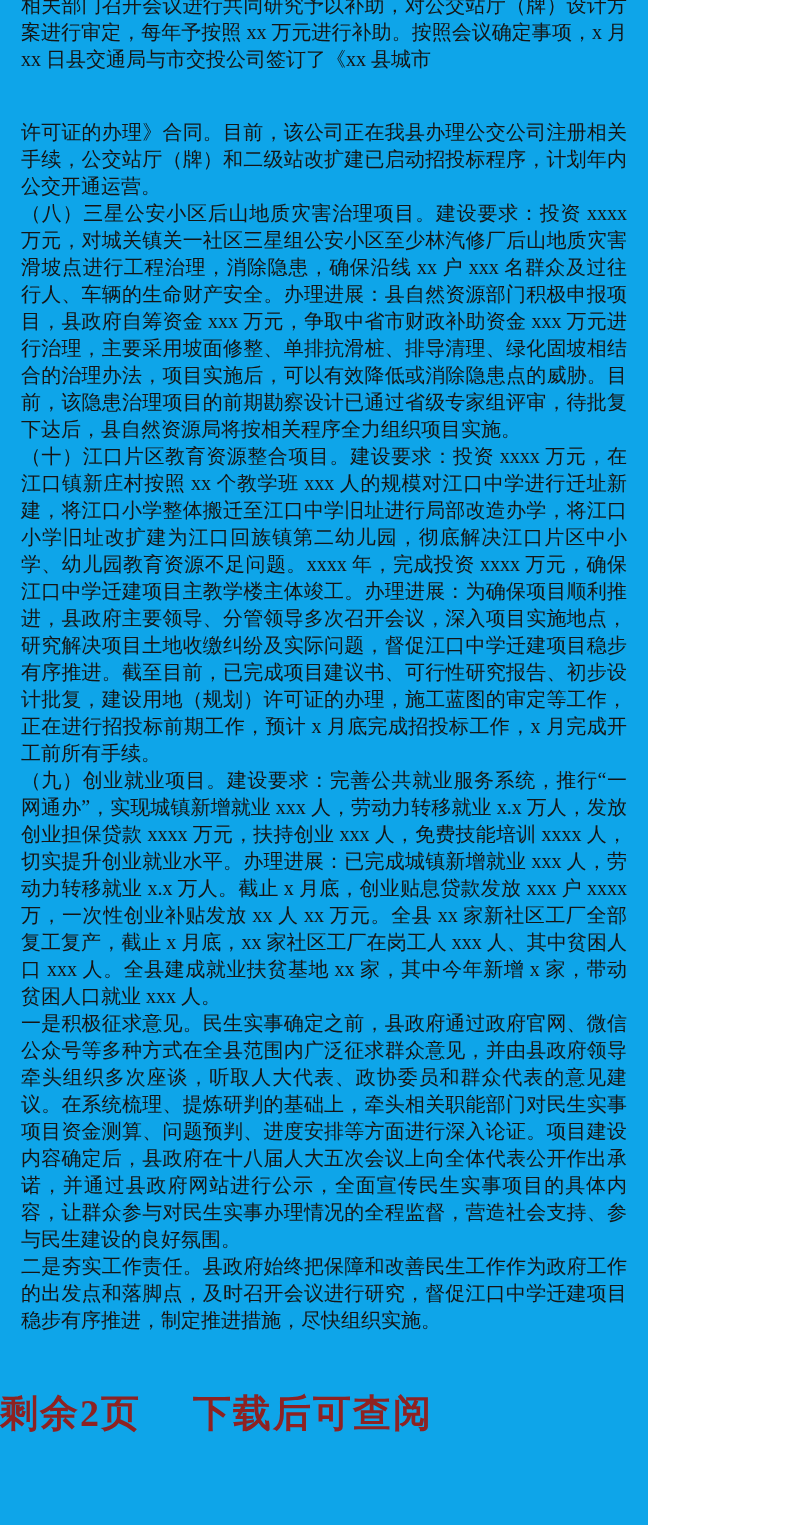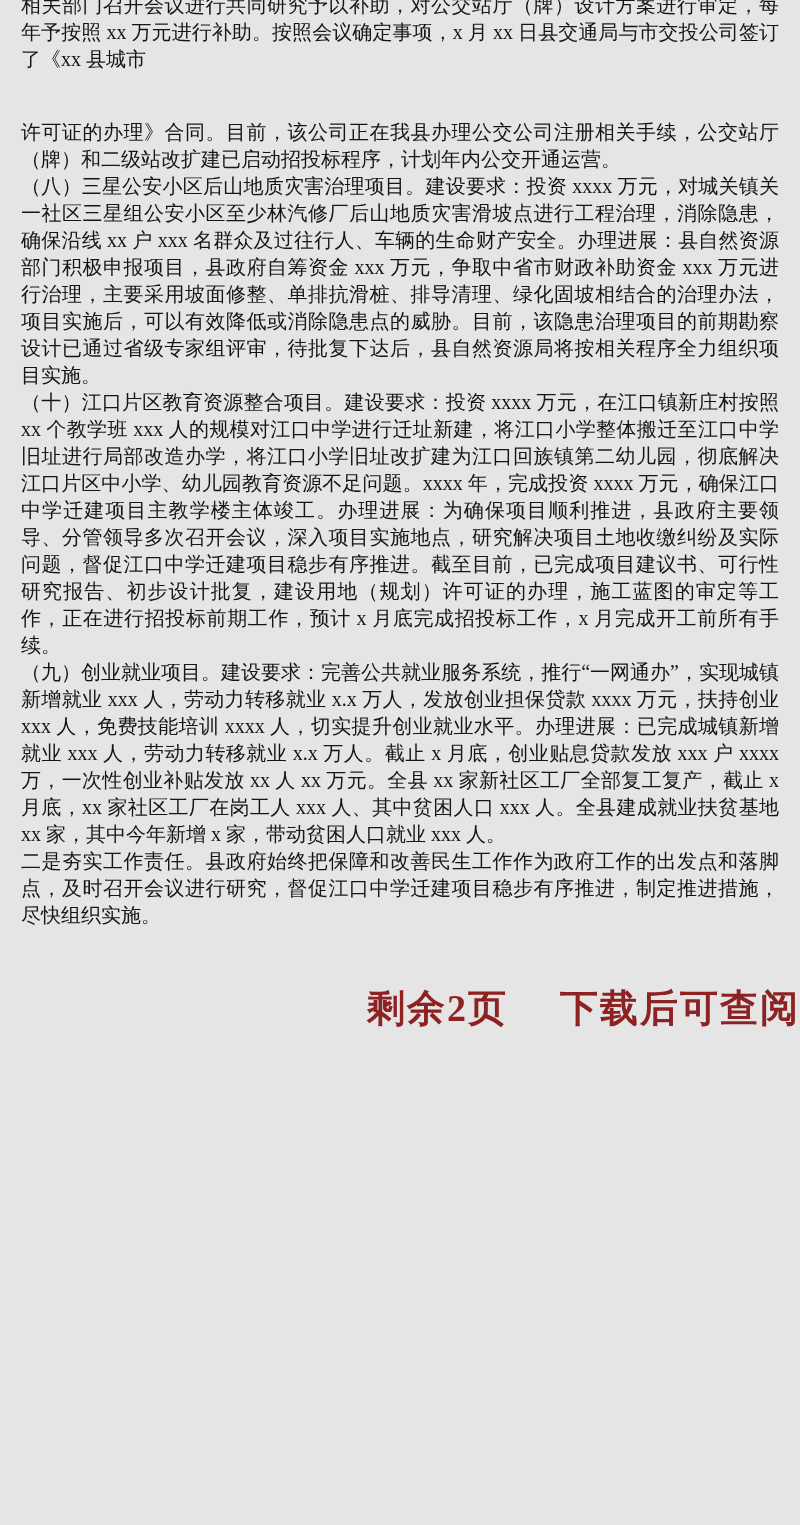--- a/index.html
+++ b/index.html
@@ -3,23 +3,23 @@
 <meta charset="utf-8">
 <title>Document Preview</title>
 <style>
   html, body {
     margin: 0;
     padding: 0;
     background: #ffffff;
   }
   .screen {
     position: relative;
-    width: 800px;
+    width: 648px;
     height: 1525px;
-    background: #e5e5e5;
+    background: #0ea5e9;
     overflow: hidden;
     font-family: "Liberation Serif", "DejaVu Serif", serif;
   }
   .doc {
     padding: 0 21px;
     color: #151515;
     font-size: 20px;
     line-height: 27px;
     text-align: justify;
     text-justify: inter-ideograph;
@@ -29,21 +29,21 @@
     word-break: break-all;
   }
   .para-clip-top {
     margin-top: -8px; 
   }
   .page-gap {
     height: 46px;
   }
   .footer-notice {
     margin-top: 54px;
-    text-align: right;
+    text-align: left;
     font-size: 38px;
     font-weight: bold;
     letter-spacing: 2px;
     color: #8e2222;
     font-family: "Liberation Serif", "DejaVu Serif", serif;
     cursor: pointer;
     white-space: nowrap;
   }
   .footer-notice .gap {
     display: inline-block;
@@ -55,20 +55,21 @@
 
 <div class="screen">
 
   <div class="doc">
     <p class="para para-clip-top">相关部门召开会议进行共同研究予以补助，对公交站厅（牌）设计方案进行审定，每年予按照 xx 万元进行补助。按照会议确定事项，x 月 xx 日县交通局与市交投公司签订了《xx 县城市</p>
     <div class="page-gap"></div>
     <p class="para">许可证的办理》合同。目前，该公司正在我县办理公交公司注册相关手续，公交站厅（牌）和二级站改扩建已启动招投标程序，计划年内公交开通运营。</p>
     <p class="para">（八）三星公安小区后山地质灾害治理项目。建设要求：投资 xxxx 万元，对城关镇关一社区三星组公安小区至少林汽修厂后山地质灾害滑坡点进行工程治理，消除隐患，确保沿线 xx 户 xxx 名群众及过往行人、车辆的生命财产安全。办理进展：县自然资源部门积极申报项目，县政府自筹资金 xxx 万元，争取中省市财政补助资金 xxx 万元进行治理，主要采用坡面修整、单排抗滑桩、排导清理、绿化固坡相结合的治理办法，项目实施后，可以有效降低或消除隐患点的威胁。目前，该隐患治理项目的前期勘察设计已通过省级专家组评审，待批复下达后，县自然资源局将按相关程序全力组织项目实施。</p>
     <p class="para">（十）江口片区教育资源整合项目。建设要求：投资 xxxx 万元，在江口镇新庄村按照 xx 个教学班 xxx 人的规模对江口中学进行迁址新建，将江口小学整体搬迁至江口中学旧址进行局部改造办学，将江口小学旧址改扩建为江口回族镇第二幼儿园，彻底解决江口片区中小学、幼儿园教育资源不足问题。xxxx 年，完成投资 xxxx 万元，确保江口中学迁建项目主教学楼主体竣工。办理进展：为确保项目顺利推进，县政府主要领导、分管领导多次召开会议，深入项目实施地点，研究解决项目土地收缴纠纷及实际问题，督促江口中学迁建项目稳步有序推进。截至目前，已完成项目建议书、可行性研究报告、初步设计批复，建设用地（规划）许可证的办理，施工蓝图的审定等工作，正在进行招投标前期工作，预计 x 月底完成招投标工作，x 月完成开工前所有手续。</p>
     <p class="para">（九）创业就业项目。建设要求：完善公共就业服务系统，推行“一网通办”，实现城镇新增就业 xxx 人，劳动力转移就业 x.x 万人，发放创业担保贷款 xxxx 万元，扶持创业 xxx 人，免费技能培训 xxxx 人，切实提升创业就业水平。办理进展：已完成城镇新增就业 xxx 人，劳动力转移就业 x.x 万人。截止 x 月底，创业贴息贷款发放 xxx 户 xxxx 万，一次性创业补贴发放 xx 人 xx 万元。全县 xx 家新社区工厂全部复工复产，截止 x 月底，xx 家社区工厂在岗工人 xxx 人、其中贫困人口 xxx 人。全县建成就业扶贫基地 xx 家，其中今年新增 x 家，带动贫困人口就业 xxx 人。</p>
+    <p class="para">一是积极征求意见。民生实事确定之前，县政府通过政府官网、微信公众号等多种方式在全县范围内广泛征求群众意见，并由县政府领导牵头组织多次座谈，听取人大代表、政协委员和群众代表的意见建议。在系统梳理、提炼研判的基础上，牵头相关职能部门对民生实事项目资金测算、问题预判、进度安排等方面进行深入论证。项目建设内容确定后，县政府在十八届人大五次会议上向全体代表公开作出承诺，并通过县政府网站进行公示，全面宣传民生实事项目的具体内容，让群众参与对民生实事办理情况的全程监督，营造社会支持、参与民生建设的良好氛围。</p>
     <p class="para">二是夯实工作责任。县政府始终把保障和改善民生工作作为政府工作的出发点和落脚点，及时召开会议进行研究，督促江口中学迁建项目稳步有序推进，制定推进措施，尽快组织实施。</p>
   </div>
 
   <div class="footer-notice">
     <span>剩余2页</span><span class="gap"></span><span>下载后可查阅</span>
   </div>
 
 </div>
 
 </body></html>

